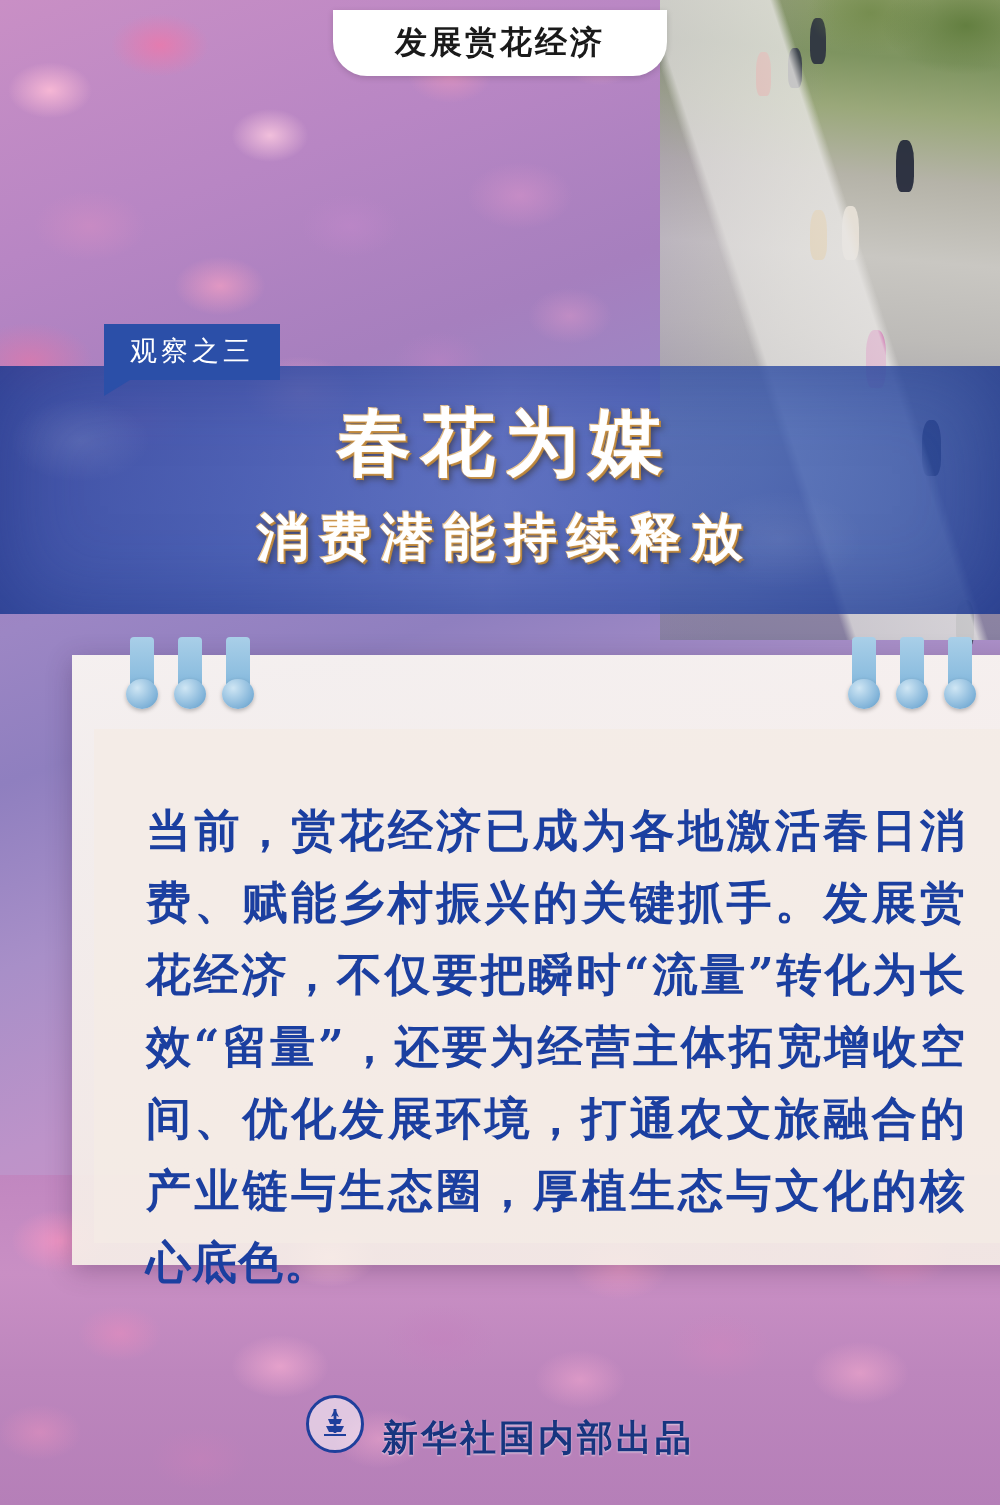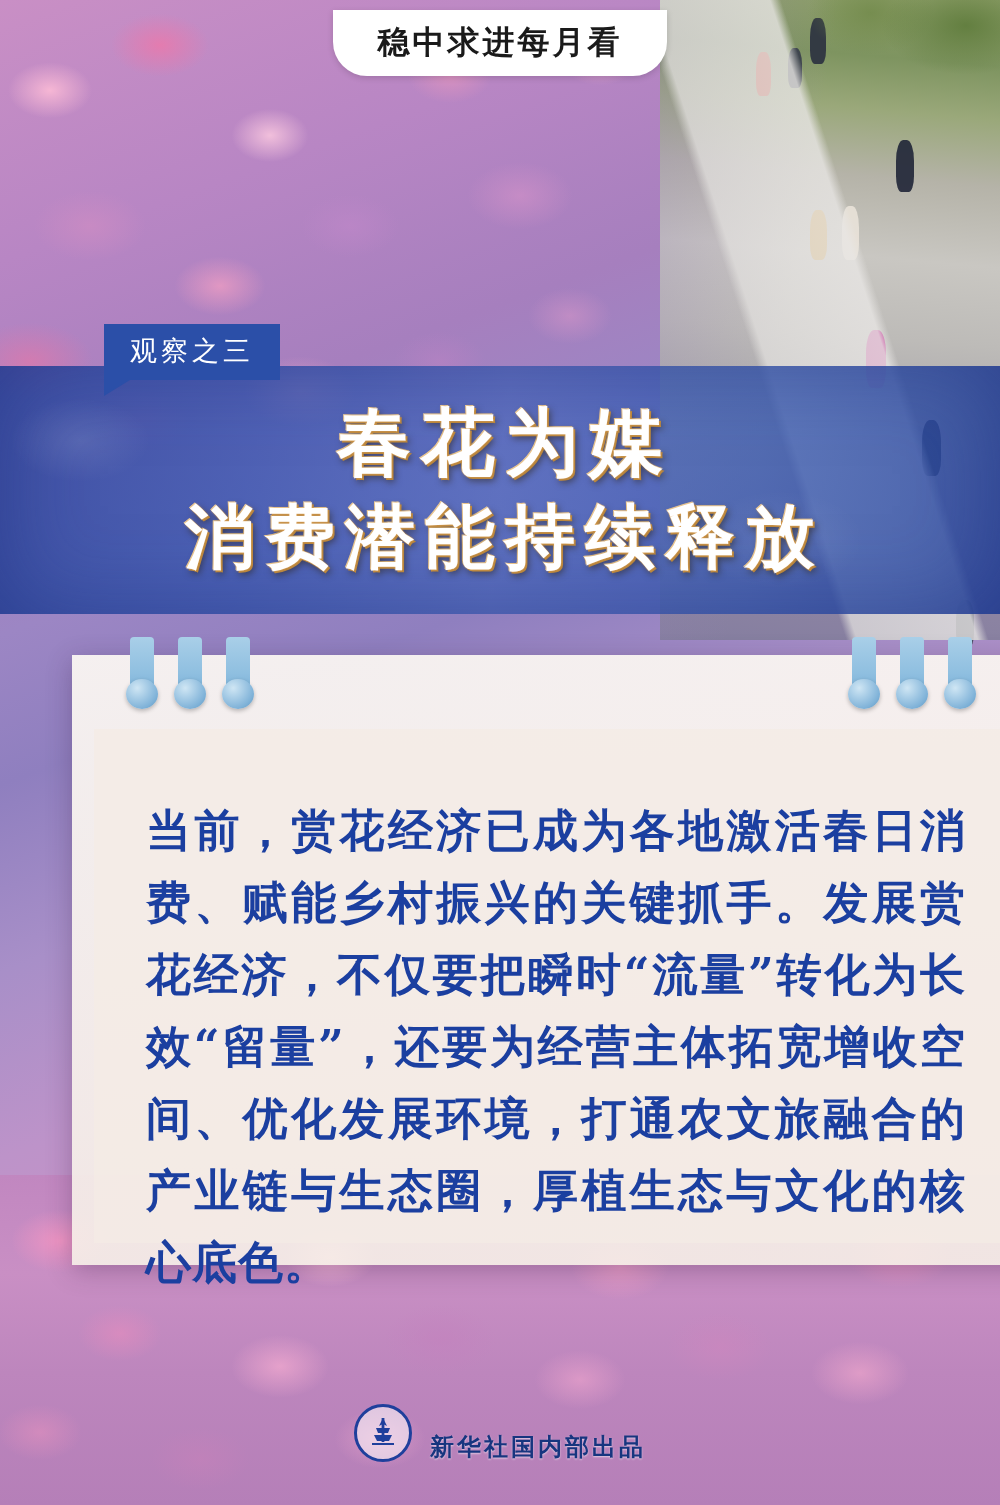--- a/index.html
+++ b/index.html
@@ -130,21 +130,21 @@
     font-weight:bold;
     color:#fff;
     letter-spacing:10px;
     text-shadow:
       0 0 2px #e8b06a,
       2px 2px 0 #b9853c,
       3px 4px 7px rgba(40,30,10,.55),
       -1px -1px 0 #f0d2a0;
   }
   .title-line.l1 { font-size:74px; line-height:92px; padding-left:10px; }
-  .title-line.l2 { font-size:70px; line-height:98px; padding-left:10px; }
+  .title-line.l2 { font-size:52px; line-height:98px; padding-left:10px; }
 
   
   .note {
     position:absolute; left:72px; top:655px;
     width:958px; height:610px;
     background:linear-gradient(175deg, rgba(252,248,243,.93), rgba(245,238,230,.90));
     box-shadow:0 6px 24px rgba(60,30,70,.30);
     z-index:5;
   }
   .note-inner {
@@ -185,21 +185,21 @@
   .logo {
     width:58px; height:58px; border-radius:50%;
     border:3px solid #1f3f9c;
     background:rgba(255,255,255,.55);
     display:flex; align-items:center; justify-content:center;
     position:relative;
   }
   .logo svg { display:block; }
   .footer-text {
     font-family:"DejaVu Serif", serif;
-    font-size:24px; font-weight:bold; color:#17357f;
+    font-size:36px; font-weight:bold; color:#17357f;
     letter-spacing:3px;
     text-shadow:0 1px 2px rgba(255,255,255,.6);
     margin-top:29px;
   }
 </style>
 </head>
 <body>
 
 <div class="photo-bg"></div>
 <div class="photo-road">
@@ -209,21 +209,21 @@
   <div class="person" style="left:236px;top:140px;width:18px;height:52px;background:#23283a;"></div>
   <div class="person" style="left:150px;top:210px;width:17px;height:50px;background:#d4a24a;"></div>
   <div class="person" style="left:182px;top:206px;width:17px;height:54px;background:#e8e2d8;"></div>
   <div class="person" style="left:206px;top:330px;width:20px;height:58px;background:#c0288f;"></div>
   <div class="person" style="left:262px;top:420px;width:19px;height:56px;background:#2e3446;"></div>
   <div class="person" style="left:296px;top:600px;width:18px;height:48px;background:#444a5c;"></div>
 </div>
 <div class="photo-bottom"></div>
 
 <div class="top-badge">
-  <span>稳中求进每月看</span>
+  <span>发展赏花经济</span>
 </div>
 
 <div class="banner"></div>
 <div class="tag">
   <span>观察之三</span>
 </div>
 <div class="title-wrap">
   <div class="title-line l1">春花为媒</div>
   <div class="title-line l2">消费潜能持续释放</div>
 </div>

